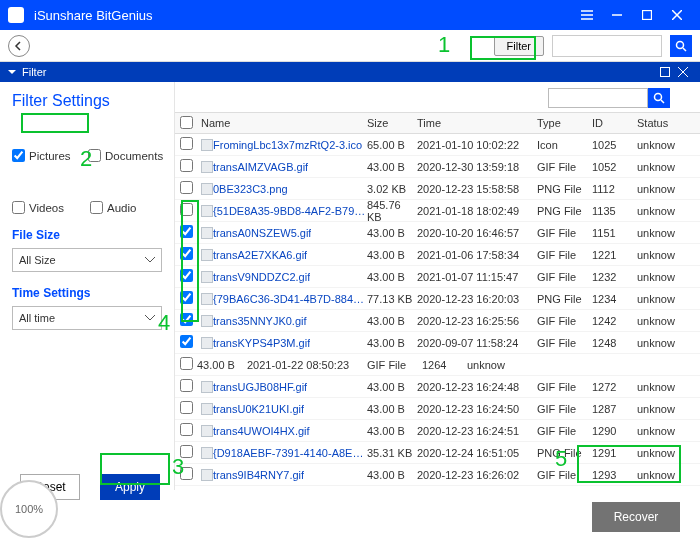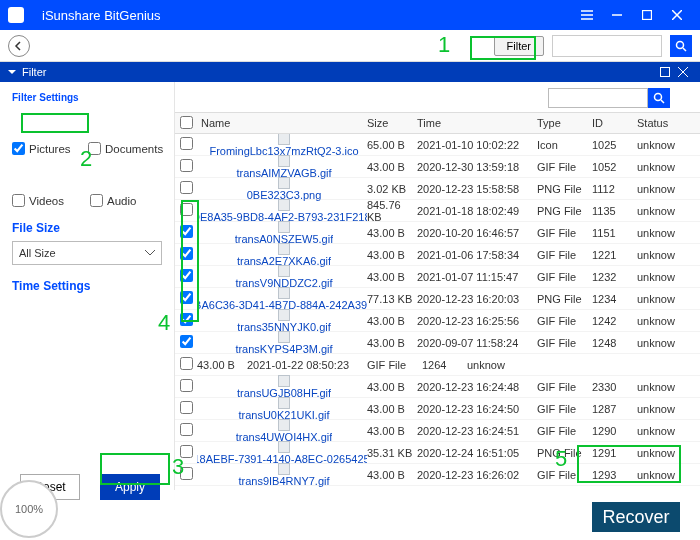--- a/index.html
+++ b/index.html
@@ -1,37 +1,37 @@
 <!DOCTYPE html>
 <html><head>
 <meta charset="utf-8">
 <style>
 * { margin: 0; padding: 0; box-sizing: border-box; font-family: "Segoe UI", Arial, sans-serif; }
 body { width: 700px; height: 540px; background: #fff; overflow: hidden; position: relative; }
 
 .titlebar { height: 30px; background: #004cff; color: #fff; display: flex; align-items: center; padding: 0 8px; font-size: 13px; }
-.titlebar .title { flex: 1; display: flex; align-items: center; gap: 18px; }
+.titlebar .title { flex: 1; display: flex; align-items: center; gap: 10px; }
 .titlebar .win-btn { width: 30px; height: 30px; display: flex; align-items: center; justify-content: center; cursor: pointer; }
 .logo-icon { width: 16px; height: 16px; background: #fff; border-radius: 3px; display: inline-block; }
 
 .toolbar { height: 32px; background: #fff; border-bottom: 1px solid #ddd; display: flex; align-items: center; padding: 0 8px; gap: 8px; }
 .back-btn { width: 22px; height: 22px; border: 1px solid #888; border-radius: 50%; display: flex; align-items: center; justify-content: center; cursor: pointer; }
 .toolbar-spacer { flex: 1; }
 .filter-btn { border: 1px solid #999; background: #f3f3f3; padding: 3px 12px; font-size: 11px; cursor: pointer; border-radius: 2px; }
 .search-box2 { width: 110px; height: 22px; border: 1px solid #ccc; }
 .search-btn2 { width: 22px; height: 22px; background: #004cff; display: flex; align-items: center; justify-content: center; }
 
 .filter-bar { height: 20px; background: #003db8; color: #fff; font-size: 11px; display: flex; align-items: center; padding: 0 8px; }
 .filter-bar .spacer { flex: 1; }
 .filter-bar .icon { width: 14px; margin-left: 4px; cursor: pointer; }
 
 .main { display: flex; height: 408px; }
 
 .sidebar { width: 175px; padding: 10px 12px; border-right: 1px solid #e5e5e5; font-size: 11.5px; color: #333; }
-.section-title { font-weight: 700; color: #004cff; margin-bottom: 8px; font-size: 10px; }
+.section-title { font-weight: 400; color: #004cff; margin-bottom: 8px; font-size: 16px; }
 .cb-row { display: flex; gap: 6px; margin-bottom: 6px; margin-top: 39px; }
 .cb-item { display: flex; align-items: center; gap: 4px; width: 74px; }
 .cb-item input { width: 13px; height: 13px; }
 .section-sub { font-weight: 600; color: #004cff; margin: 14px 0 6px; font-size: 12px; }
 .sel { width: 100%; height: 24px; border: 1px solid #bbb; font-size: 11px; padding: 0 6px; background: #fff; display: flex; align-items: center; justify-content: space-between; }
 .bottom-btns { position: absolute; bottom: 40px; left: 20px; display: flex; gap: 20px; }
 .btn-reset { width: 60px; height: 26px; background: #fff; border: 1px solid #aaa; font-size: 12px; cursor: pointer; }
 .btn-apply { width: 60px; height: 26px; background: #003db8; color: #fff; border: none; font-size: 12px; cursor: pointer; }
 
 .content { flex: 1; display: flex; flex-direction: column; }
@@ -43,26 +43,26 @@
 .col-cb { width: 22px; text-align: center; }
 .col-name { width: 170px; padding-left: 4px; }
 .col-size { width: 50px; }
 .col-time { width: 120px; }
 .col-type { width: 55px; }
 .col-id { width: 45px; }
 .col-stat { width: 50px; }
 
 .tbody { overflow-y: auto; flex: 1; }
 .trow { display: flex; font-size: 11px; color: #333; height: 22px; align-items: center; border-bottom: 1px solid #f3f3f3; }
-.trow .col-name { display: flex; align-items: center; gap: 0; white-space: nowrap; overflow: hidden; flex-direction: column; }
+.trow .col-name { display: flex; gap: 0; white-space: nowrap; overflow: hidden; }
 .file-icon { width: 12px; height: 12px; background: #e9ecef; border: 1px solid #bcc4cc; display: inline-block; flex-shrink: 0; }
 .file-name { color: #0a47c2; overflow: hidden; text-overflow: ellipsis; }
 
 .footer { position: absolute; bottom: 8px; right: 20px; left: 0; display: flex; justify-content: flex-end; align-items: center; }
-.recover-btn { width: 88px; height: 30px; background: #0c4a6e; color: #fff; border: none; font-size: 18px; cursor: pointer; }
+.recover-btn { width: 88px; height: 30px; background: #737373; color: #fff; border: none; font-size: 12px; cursor: pointer; }
 .progress-ring { position: absolute; bottom: 2px; left: 0px; width: 58px; height: 58px; border: 2px solid #ccc; border-radius: 50%; background: #fff; display: flex; align-items: center; justify-content: center; font-size: 11px; color: #666; }
 
 
 .hl { position: absolute; border: 2px solid #0ac22f; pointer-events: none; z-index: 10; }
 .num { position: absolute; color: #0ac22f; font-size: 22px; font-weight: 500; z-index: 11; pointer-events: none; }
 
 svg { display: block; }
 </style>
 </head>
 <body>
@@ -156,20 +156,26 @@
 
     <div class="section-sub">File Size</div>
     <div class="sel">
         <span>All Size</span>
         <svg width="10" height="6">
           <path d="M0 0l5 5 5-5" fill="none" stroke="#555"></path>
         </svg>
       </div>
 
     <div class="section-sub">Time Settings</div>
+    <div class="sel">
+        <span>All time</span>
+        <svg width="10" height="6">
+          <path d="M0 0l5 5 5-5" fill="none" stroke="#555"></path>
+        </svg>
+      </div>
   </div>
 
   <div class="content">
     <div class="content-search">
       <input style="">
       <div class="go">
           <svg width="12" height="12">
             <circle cx="5" cy="5" r="3.5" fill="none" stroke="#fff" stroke-width="1.5"></circle>
             <path d="M8 8l3 3" stroke="#fff" stroke-width="1.5"></path>
           </svg>
@@ -315,21 +321,21 @@
         </div>
         <div class="trow">
           <div class="col-cb"><input type="checkbox" style=""></div>
           <div class="col-name">
             <span class="file-icon"></span>
             <span class="file-name">transUGJB08HF.gif</span>
           </div>
           <div class="col-size">43.00 B</div>
           <div class="col-time">2020-12-23 16:24:48</div>
           <div class="col-type">GIF File</div>
-          <div class="col-id">2330</div>
+          <div class="col-id">1272</div>
           <div class="col-stat">unknow</div>
         </div>
         <div class="trow">
           <div class="col-cb"><input type="checkbox" style=""></div>
           <div class="col-name">
             <span class="file-icon"></span>
             <span class="file-name">transU0K21UKI.gif</span>
           </div>
           <div class="col-size">43.00 B</div>
           <div class="col-time">2020-12-23 16:24:50</div>

